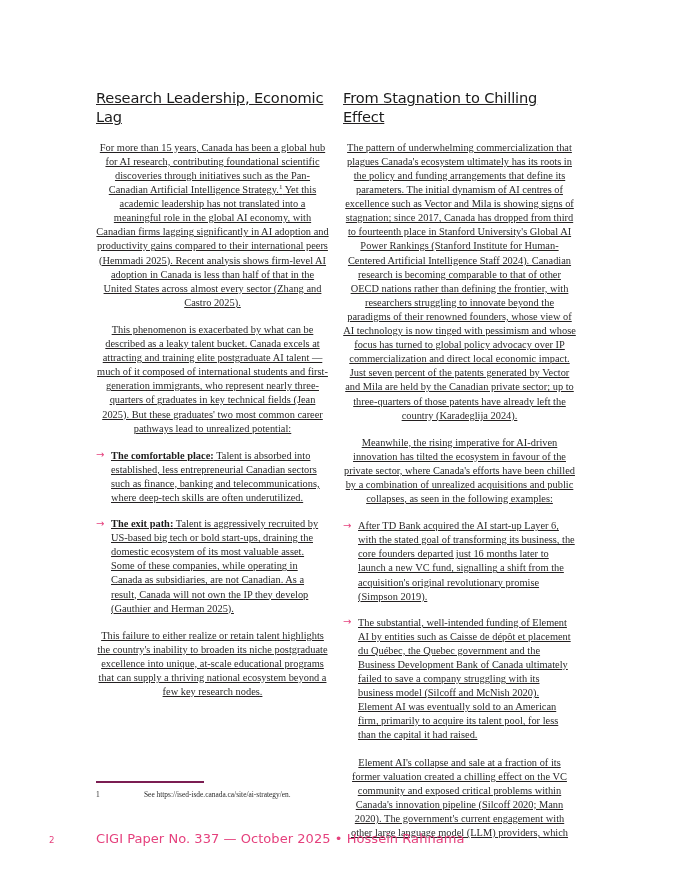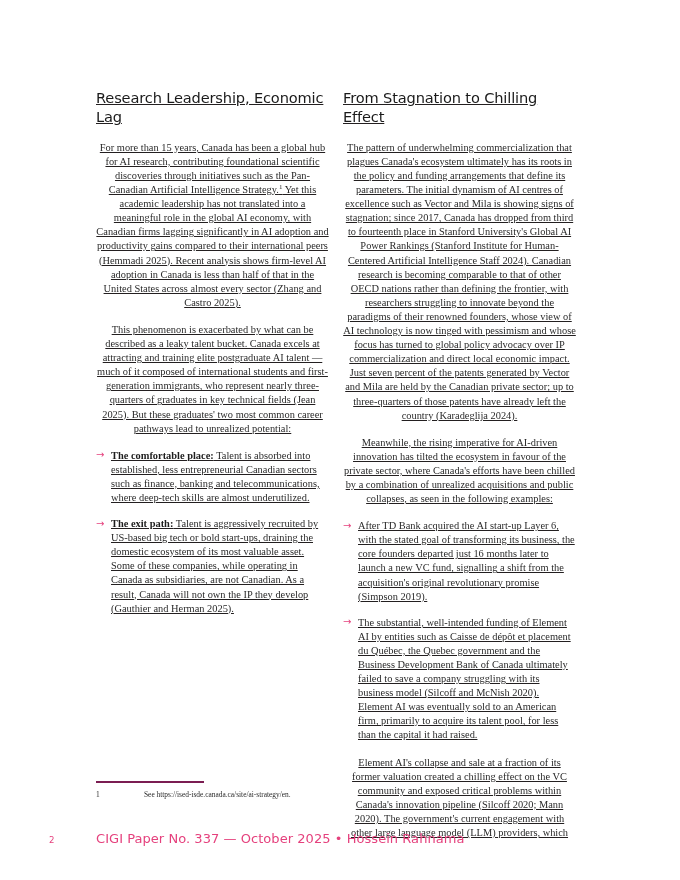--- a/index.html
+++ b/index.html
@@ -173,27 +173,28 @@
     <div class="col col-left">
 
       <h2 class="section-heading">Research Leadership, Economic Lag</h2>
 
       <p class="body-text"><span>For more than 15 years, Canada has been a global hub for AI research, contributing foundational scientific discoveries through initiatives such as the Pan-Canadian Artificial Intelligence Strategy.</span><sup class="fn-ref">1</sup><span> Yet this academic leadership has not translated into a meaningful role in the global AI economy, with Canadian firms lagging significantly in AI adoption and productivity gains compared to their international peers (Hemmadi 2025). Recent analysis shows firm-level AI adoption in Canada is less than half of that in the United States across almost every sector (Zhang and Castro 2025).</span></p>
 
       <p class="body-text">This phenomenon is exacerbated by what can be described as a leaky talent bucket. Canada excels at attracting and training elite postgraduate AI talent — much of it composed of international students and first-generation immigrants, who represent nearly three-quarters of graduates in key technical fields (Jean 2025). But these graduates' two most common career pathways lead to unrealized potential:</p>
 
       <ul class="arrow-list">
         <li>
-          <span class="arrow-marker">→</span><span class="lead-in">The comfortable place:</span><span> Talent is absorbed into established, less entrepreneurial Canadian sectors such as finance, banking and telecommunications, where deep-tech skills are almost underutilized.</span>
+          <span class="arrow-marker">→</span><span class="lead-in">The comfortable place:</span><span> Talent is absorbed into established, less entrepreneurial Canadian sectors such as finance, banking and telecommunications, where deep-tech skills are often underutilized.</span>
         </li>
         <li>
           <span class="arrow-marker">→</span><span class="lead-in">The exit path:</span><span> Talent is aggressively recruited by US-based big tech or bold start-ups, draining the domestic ecosystem of its most valuable asset. Some of these companies, while operating in Canada as subsidiaries, are not Canadian. As a result, Canada will not own the IP they develop (Gauthier and Herman 2025).</span>
         </li>
       </ul>
 
+      <p class="body-text">This failure to either realize or retain talent highlights the country's inability to broaden its niche postgraduate excellence into unique, at-scale educational programs that can supply a thriving national ecosystem beyond a few key research nodes.</p>
 
     </div>
 
     <div class="col col-right">
 
       <h2 class="section-heading">From Stagnation to Chilling Effect</h2>
 
       <p class="body-text">The pattern of underwhelming commercialization that plagues Canada's ecosystem ultimately has its roots in the policy and funding arrangements that define its parameters. The initial dynamism of AI centres of excellence such as Vector and Mila is showing signs of stagnation; since 2017, Canada has dropped from third to fourteenth place in Stanford University's Global AI Power Rankings (Stanford Institute for Human-Centered Artificial Intelligence Staff 2024). Canadian research is becoming comparable to that of other OECD nations rather than defining the frontier, with researchers struggling to innovate beyond the paradigms of their renowned founders, whose view of AI technology is now tinged with pessimism and whose focus has turned to global policy advocacy over IP commercialization and direct local economic impact. Just seven percent of the patents generated by Vector and Mila are held by the Canadian private sector; up to three-quarters of those patents have already left the country (Karadeglija 2024).</p>
 
       <p class="body-text">Meanwhile, the rising imperative for AI-driven innovation has tilted the ecosystem in favour of the private sector, where Canada's efforts have been chilled by a combination of unrealized acquisitions and public collapses, as seen in the following examples:</p>

